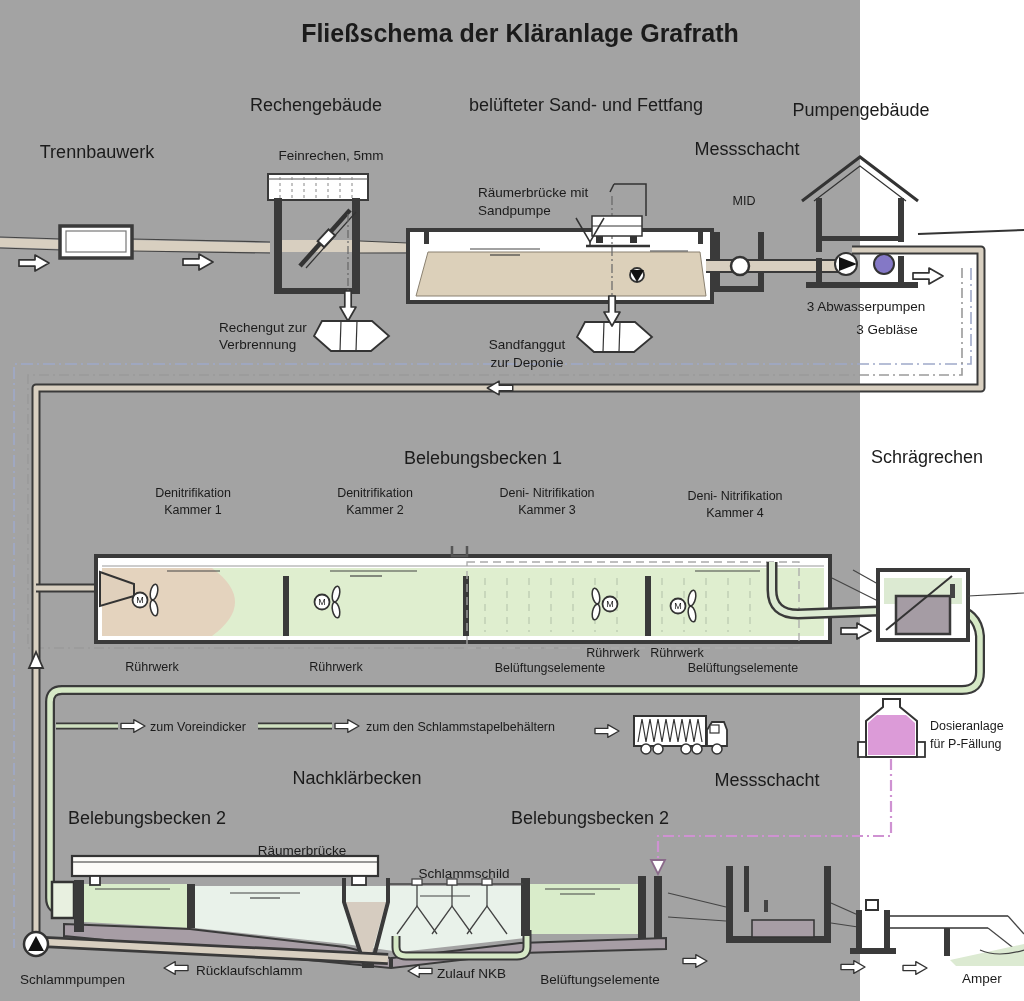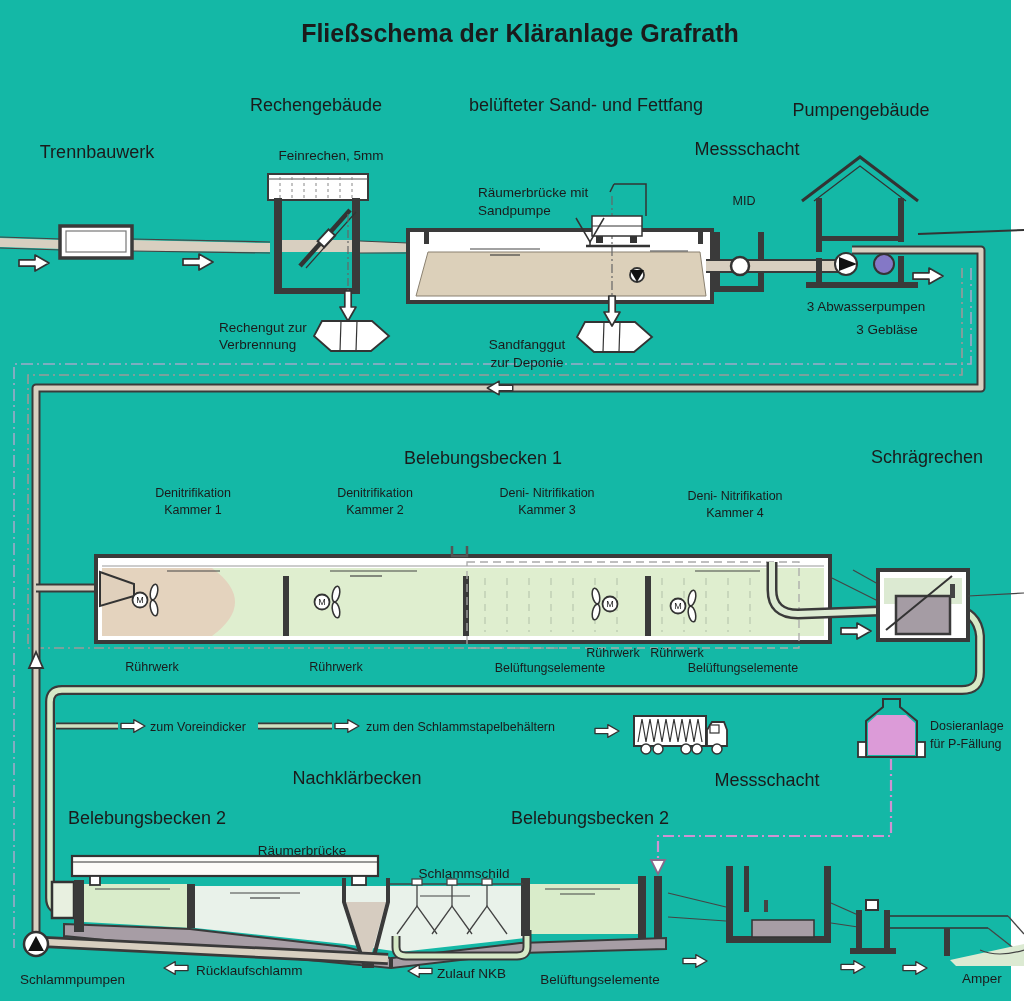--- a/index.html
+++ b/index.html
@@ -1,16 +1,16 @@
 <!DOCTYPE html>
 <html><head>
 <meta charset="utf-8">
 <style>
   html,body{margin:0;padding:0;background:#fff;}
-  .page{width:1011px;height:1001px;position:relative;background:#14b8a6;}
+  .page{width:860px;height:1001px;position:relative;background:#a3a3a3;}
   text{font-family:"Liberation Sans","DejaVu Sans",sans-serif;fill:#1b1b1b;}
   .t25{font-size:25px;font-weight:700;}
   .t18{font-size:18px;}
   .t135{font-size:13.5px;}
   .t125{font-size:12.5px;}
   .mid{text-anchor:middle;}
   .arr{fill:#fff;stroke:#333;stroke-width:1.7;stroke-linejoin:round;}
   .wall{fill:#3a3a3a;}
   .thin{stroke:#444;stroke-width:1.2;fill:none;}
 </style>

